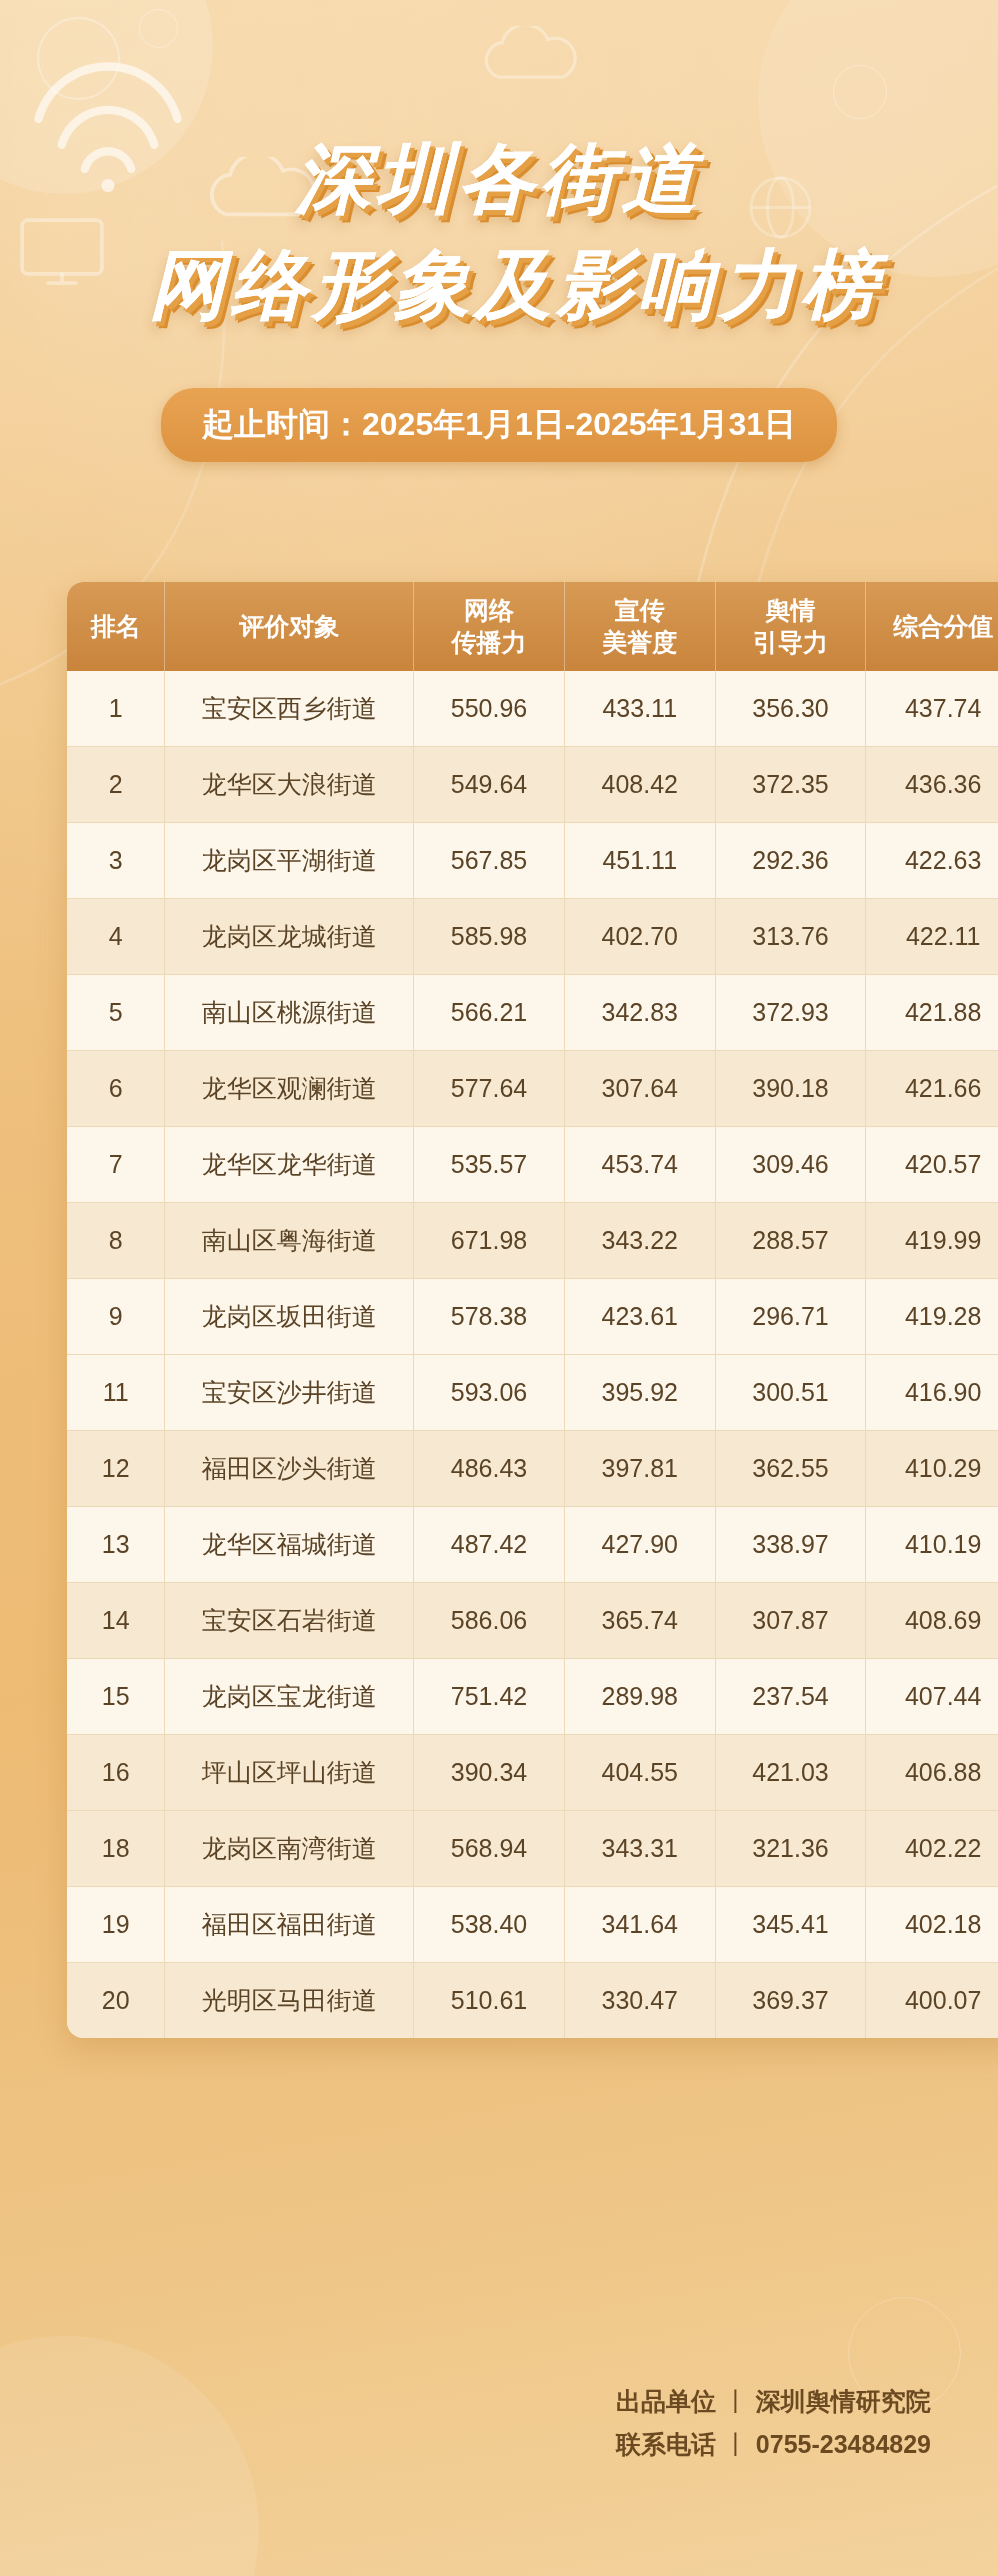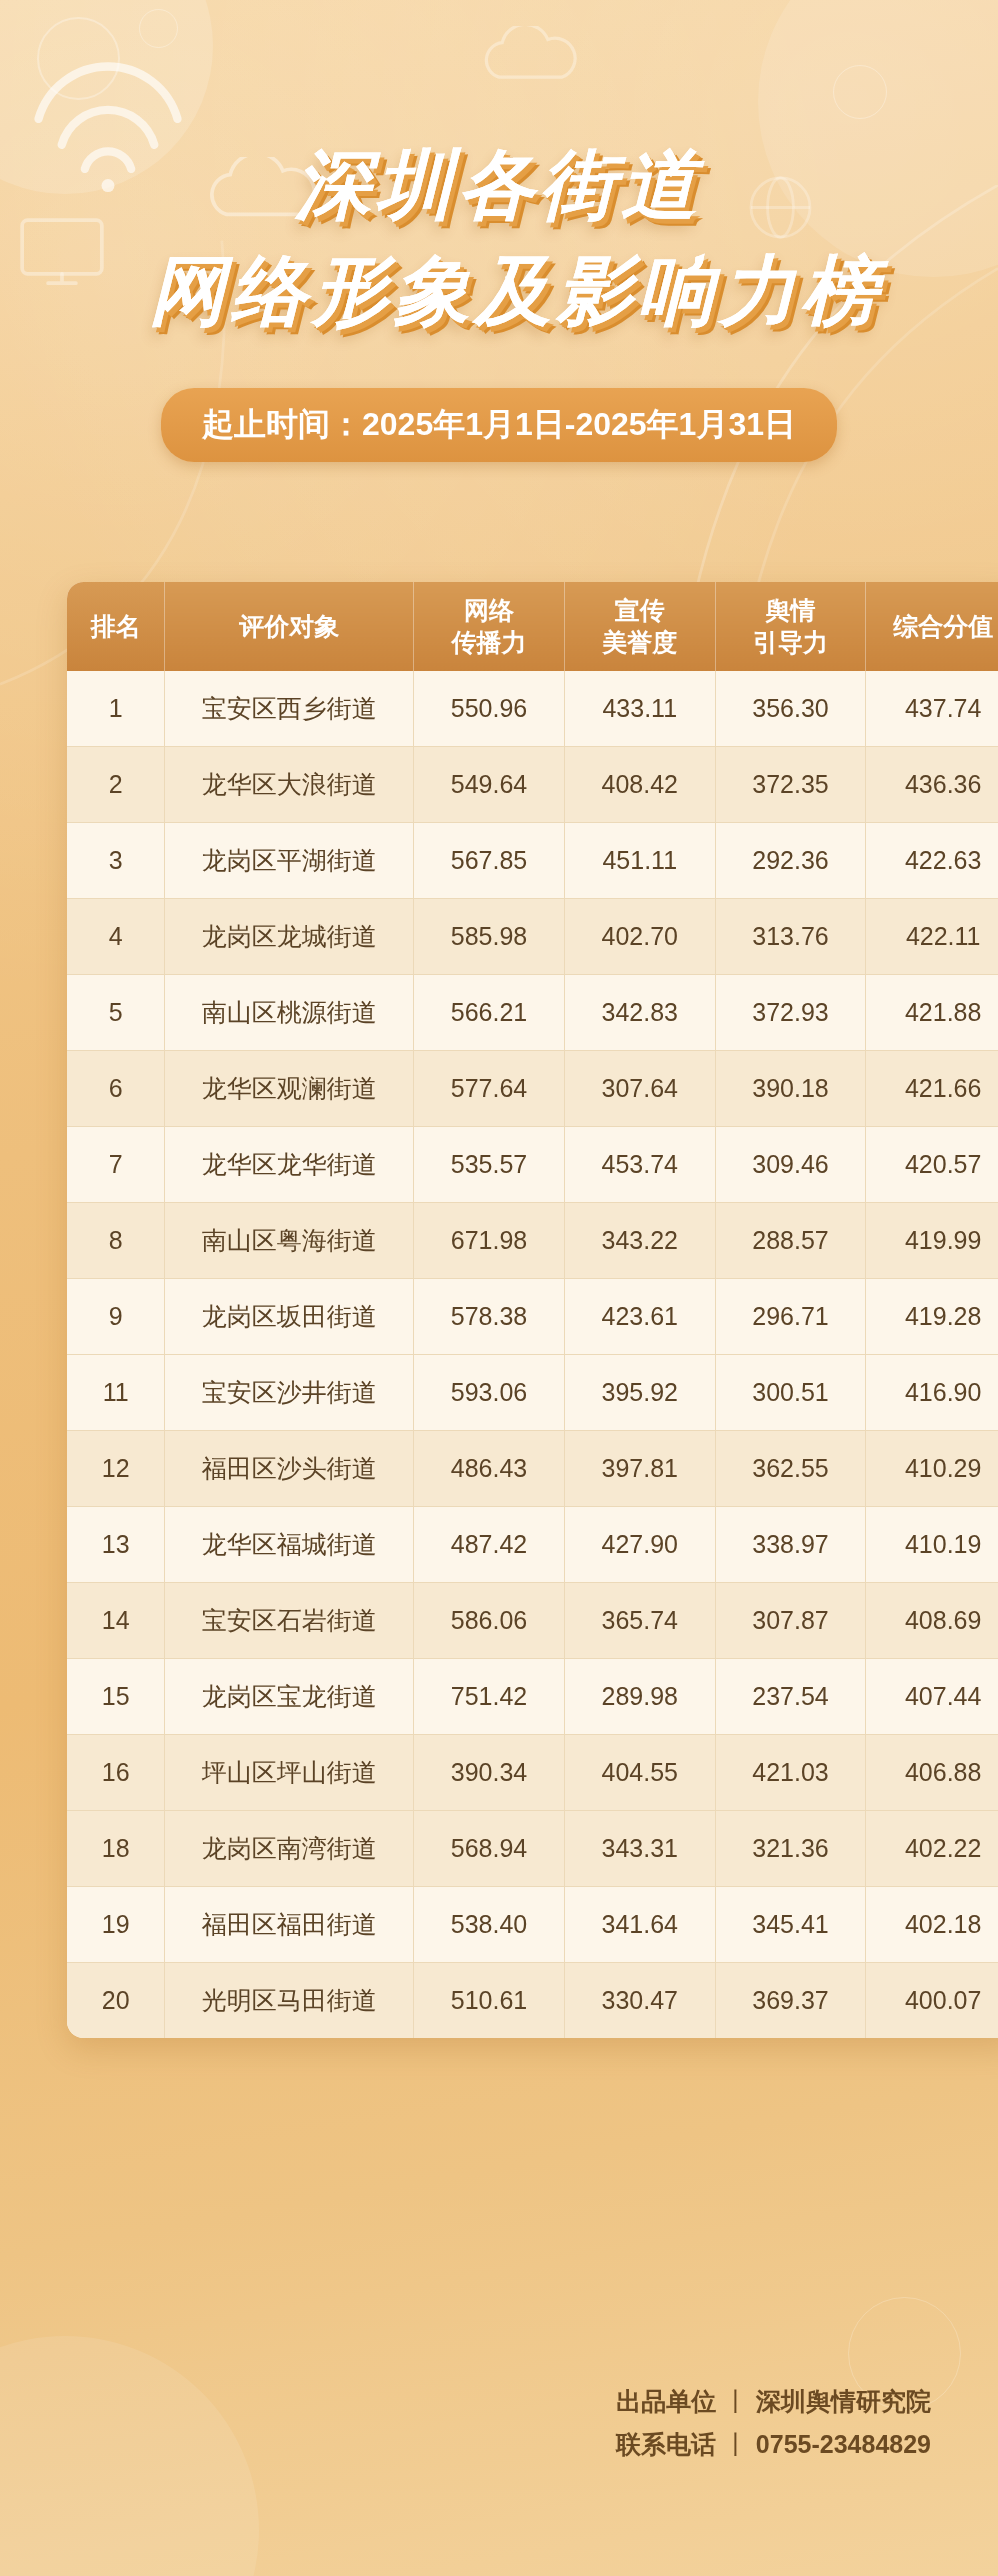--- a/index.html
+++ b/index.html
@@ -54,21 +54,21 @@
   }
 
   
   .title-wrap {
     position: absolute;
     top: 139px;
     left: 0; right: 0;
     text-align: center;
   }
   .title-line {
-    font-family: Liberation Serif, serif;
+    font-family: Liberation Mono, monospace;
     font-weight: 700;
     font-style: italic;
     letter-spacing: 5.5px;
     color: #ffffff;
     line-height: 1.22;
     text-shadow:
       0 0 0 #ffffff,
       3.7px 4.6px 0 #e59f45,
       6.5px 7.4px 0 #d98d2e,
       0 9.2px 13px rgba(160,90,20,0.30);
@@ -140,21 +140,21 @@
   tbody tr:last-child td { border-bottom: none; }
   tbody tr.odd td  { background: #fdf6ea; }
   tbody tr.even td { background: #f7e9d1; }
   tbody td.name { font-weight: 500; text-align: center; }
 
   
   .footer {
     position: absolute;
     right: 67px;
     bottom: 109px;
-    text-align: center;
+    text-align: left;
     color: #6b4a22;
     font-size: 25px;
     font-weight: 700;
     line-height: 1.75;
   }
   .footer .sep { padding: 0 7.4px; font-weight: 400; }
 </style>
 </head>
 <body>
 

